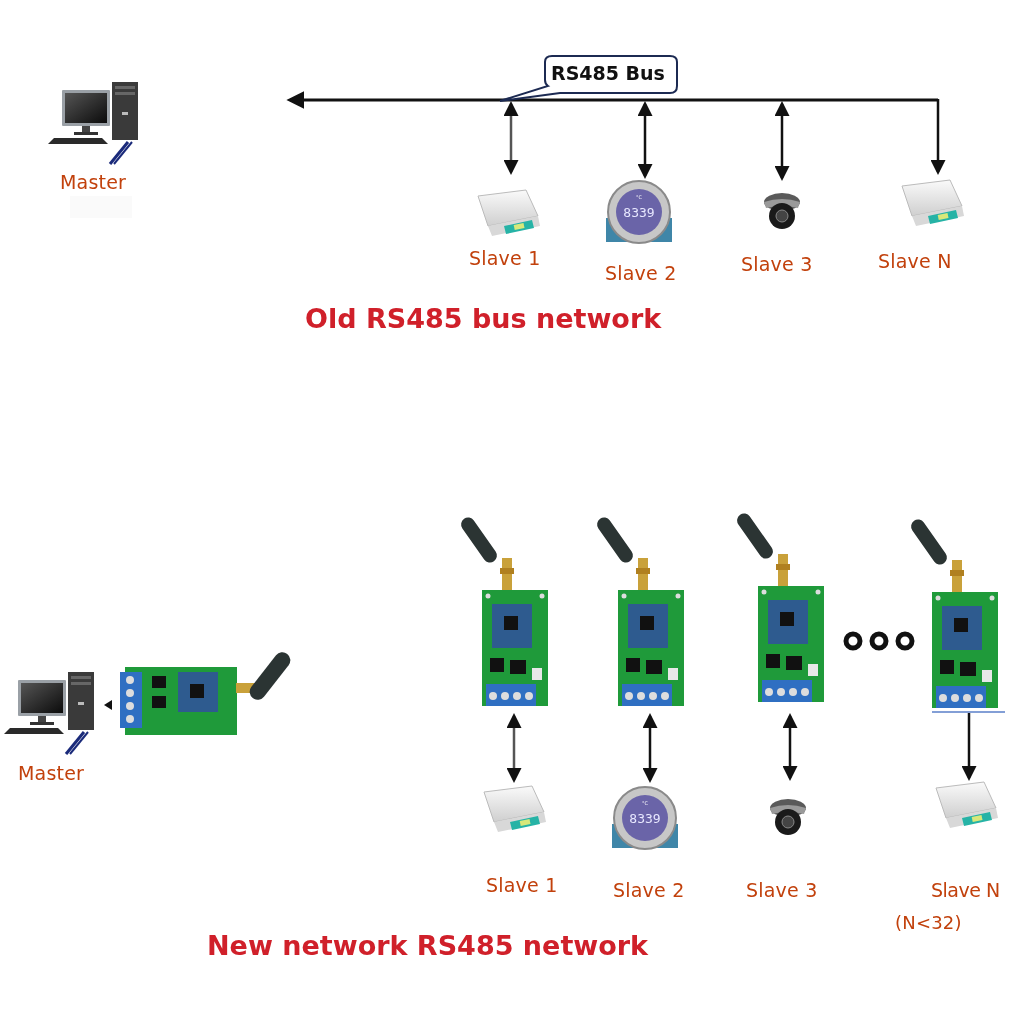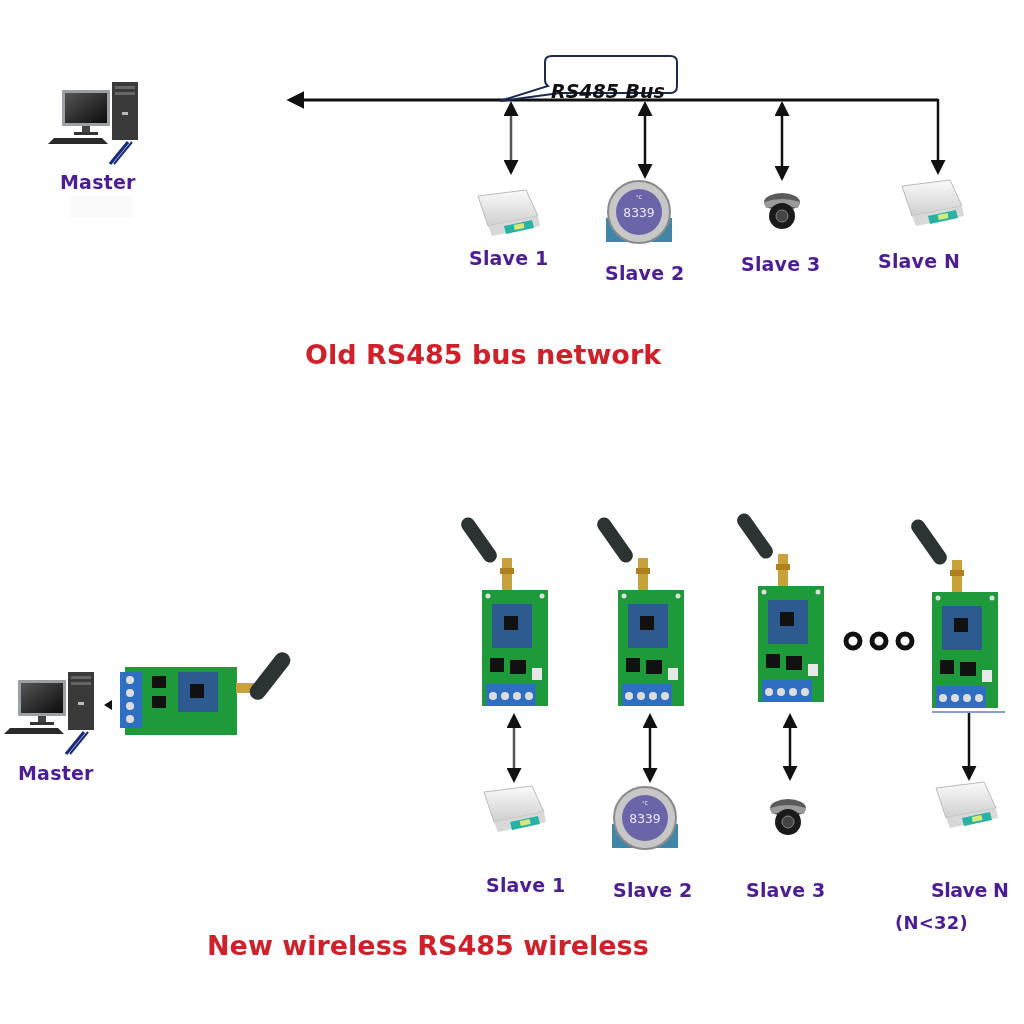--- a/index.html
+++ b/index.html
@@ -1,18 +1,18 @@
 <!DOCTYPE html>
 <html><head>
 <meta charset="utf-8">
 <style>
   html,body{margin:0;padding:0;background:#fff;}
   body{width:1024px;height:1024px;position:relative;overflow:hidden;font-family:"DejaVu Sans",sans-serif;}
   .abs{position:absolute;}
-  .lbl{position:absolute;font-weight:bold;font-size:19px;color:#4c1d95;white-space:nowrap;letter-spacing:0.2px;}
+  .lbl{position:absolute;font-weight:normal;font-size:19px;color:#c2410c;white-space:nowrap;letter-spacing:0.2px;}
   .title{position:absolute;font-weight:bold;font-size:27px;color:#d0202a;white-space:nowrap;}
   svg{position:absolute;left:0;top:0;}
 </style>
 </head>
 <body>
 
 <svg width="1024" height="1024" viewBox="0 0 1024 1024">
   <defs>
     <marker id="ah" viewBox="0 0 10 10" refX="8" refY="5" markerWidth="6" markerHeight="6" orient="auto-start-reverse">
       <path d="M0,0 L10,5 L0,10 z" fill="#111"></path>
@@ -160,26 +160,26 @@
     </g>
   <g>
       <use href="#camera" transform="translate(768,798)"></use>
     </g>
   <g>
       <use href="#scale" transform="translate(932,778)"></use>
     </g>
 </svg>
 
 <div class="lbl" style="left:60px;top:171px;">Master</div>
-<div class="abs" style="left:551px;top:80px;font-weight:bold;font-size:19px;color:#111;font-style:italic;">RS485 Bus</div>
+<div class="abs" style="left:551px;top:62px;font-weight:bold;font-size:19px;color:#111;">RS485 Bus</div>
 <div class="lbl" style="left:469px;top:247px;">Slave 1</div>
 <div class="lbl" style="left:605px;top:262px;">Slave 2</div>
 <div class="lbl" style="left:741px;top:253px;">Slave 3</div>
 <div class="lbl" style="left:878px;top:250px;">Slave N</div>
-<div class="title" style="left:305px;top:303px;margin-top:36px;">Old RS485 bus network</div>
+<div class="title" style="left:305px;top:303px;">Old RS485 bus network</div>
 
 <div class="lbl" style="left:18px;top:762px;">Master</div>
 <div class="lbl" style="left:486px;top:874px;">Slave 1</div>
 <div class="lbl" style="left:613px;top:879px;">Slave 2</div>
 <div class="lbl" style="left:746px;top:879px;">Slave 3</div>
 <div class="lbl" style="left:931px;top:879px;letter-spacing:-0.5px;">Slave N</div>
 <div class="lbl" style="left:895px;top:912px;font-size:18px;">(N&lt;32)</div>
-<div class="title" style="left:207px;top:930px;">New wireless RS485 wireless</div>
+<div class="title" style="left:207px;top:930px;">New network RS485 network</div>
 
 </body></html>

